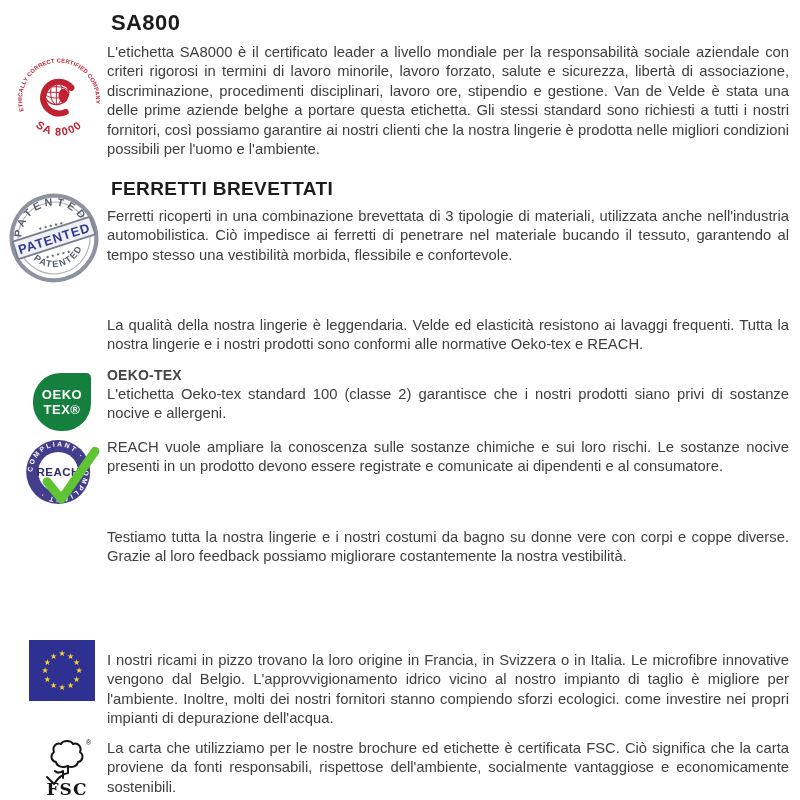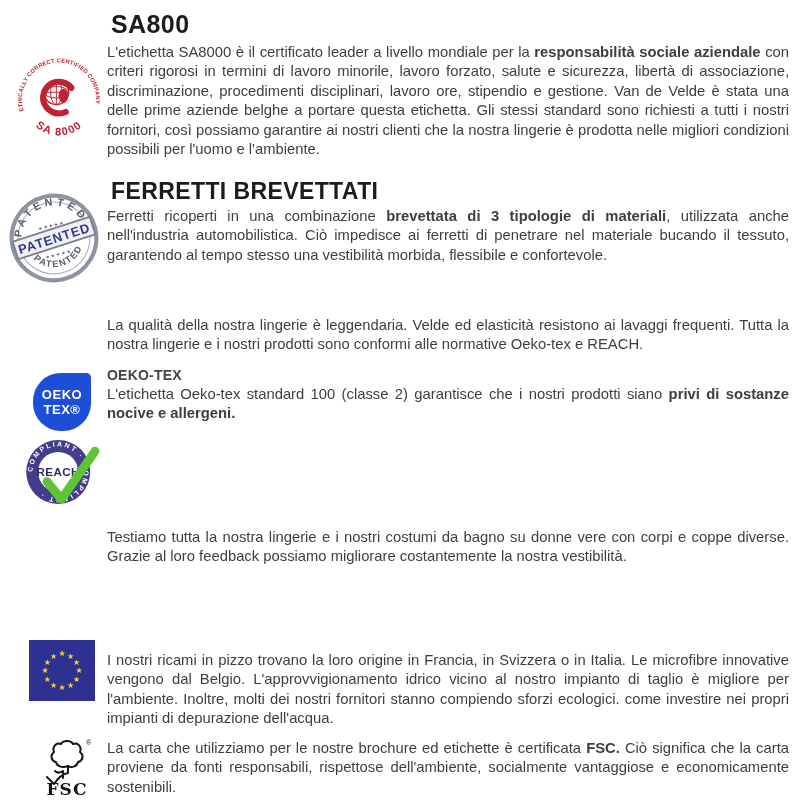--- a/index.html
+++ b/index.html
@@ -1,45 +1,45 @@
 <!DOCTYPE html>
 <html><head>
 <meta charset="utf-8">
 <style>
   * { margin:0; padding:0; box-sizing:border-box; }
   html,body { width:800px; height:800px; background:#ffffff; }
   body { font-family:"Liberation Sans", sans-serif; color:#3e3e3e; }
   .page { position:relative; width:800px; height:800px; overflow:hidden; background:#fff; }
 
   .heading { position:absolute; left:111px; font-weight:bold; color:#1c1c1c; letter-spacing:0.4px; }
-  .h-sa  { top:10px;  font-size:25px; }
-  .h-fer { top:178px; font-size:23px; }
+  .h-sa  { top:10px;  font-size:22px; }
+  .h-fer { top:178px; font-size:19px; }
   .h-lin { top:289px; font-size:19.5px; }
 
   .label { position:absolute; left:107px; font-size:14px; color:#454545; letter-spacing:0.2px; }
   .lbl-oeko { top:367px;font-weight:bold; }
   .lbl-testato { top:489px; }
 
   .body-p { position:absolute; left:107px; width:682px; font-size:14.8px; line-height:19.4px;
             text-align:justify; color:#3e3e3e; }
   .p-sa { top:43px; }
   .p-fer { top:207px; }
   .p-lin { top:316px; }
   .p-oeko { top:385px; }
   .p-reach { top:438px; }
   .p-testato { top:528px; }
   .p-forn1 { top:632px; text-align:left; }
   .p-forn { top:651px; }
   .p-fsc { top:739px; }
-  .b { font-weight:bold; }
+  .b { font-weight:normal; }
 
   .icon-box { position:absolute; }
   .sa-stamp { left:15px; top:54px; width:88px; height:96px; }
   .pat-stamp { left:3px; top:192px; width:102px; height:92px; transform:rotate(-14deg); }
-  .oeko-logo { left:33px; top:373px; width:58px; height:58px; background:#1d4ed8;
+  .oeko-logo { left:33px; top:373px; width:58px; height:58px; background:#15803d;
                border-radius:48% 8% 48% 48%; display:flex; flex-direction:column;
                align-items:center; justify-content:center; color:#ffffff; font-weight:bold;
                font-size:13px; letter-spacing:0.5px; line-height:15px; }
   .reach-logo { left:23px; top:435px; width:80px; height:74px; }
   .eu-flag { left:29px; top:640px; width:66px; height:61px; }
   .fsc-logo { left:42px; top:736px; width:50px; height:62px; }
 </style>
 </head>
 <body>
 
@@ -116,20 +116,21 @@
       <circle cx="44" cy="46" r="40" fill="#433e8c"></circle>
       <text font-size="8.5" font-weight="bold" fill="#ffffff" letter-spacing="2.6">
         <textPath href="#rc-ring">COMPLIANT · COMPLIANT ·</textPath>
       </text>
       <circle cx="44" cy="46" r="25" fill="#ffffff"></circle>
       <text x="44" y="51" text-anchor="middle" font-size="14.5" font-weight="bold" fill="#2f2b66" letter-spacing="0.5">REACH</text>
       <path d="M 30,58 L 48,80 L 90,20" stroke="#5ec433" stroke-width="11" fill="none" stroke-linecap="round" stroke-linejoin="round"></path>
     </svg>
   </div>
 
+  <p class="body-p p-reach">REACH vuole ampliare la conoscenza sulle sostanze chimiche e sui loro rischi. Le sostanze nocive presenti in un prodotto devono essere registrate e comunicate ai dipendenti e al consumatore.</p>
 
   <p class="body-p p-testato">Testiamo tutta la nostra lingerie e i nostri costumi da bagno su donne vere con corpi e coppe diverse. Grazie al loro feedback possiamo migliorare costantemente la nostra vestibilità.</p>
 
   <div class="icon-box eu-flag">
     <svg viewBox="0 0 66 61" width="66" height="61">
       <rect x="0" y="0" width="66" height="61" fill="#2e3192"></rect>
       <g font-size="8" fill="#f8d12c" text-anchor="middle" font-family="DejaVu Sans, sans-serif">
         <text x="33" y="16.3">★</text>
         <text x="41.5" y="18.6">★</text>
         <text x="47.7" y="24.8">★</text>

